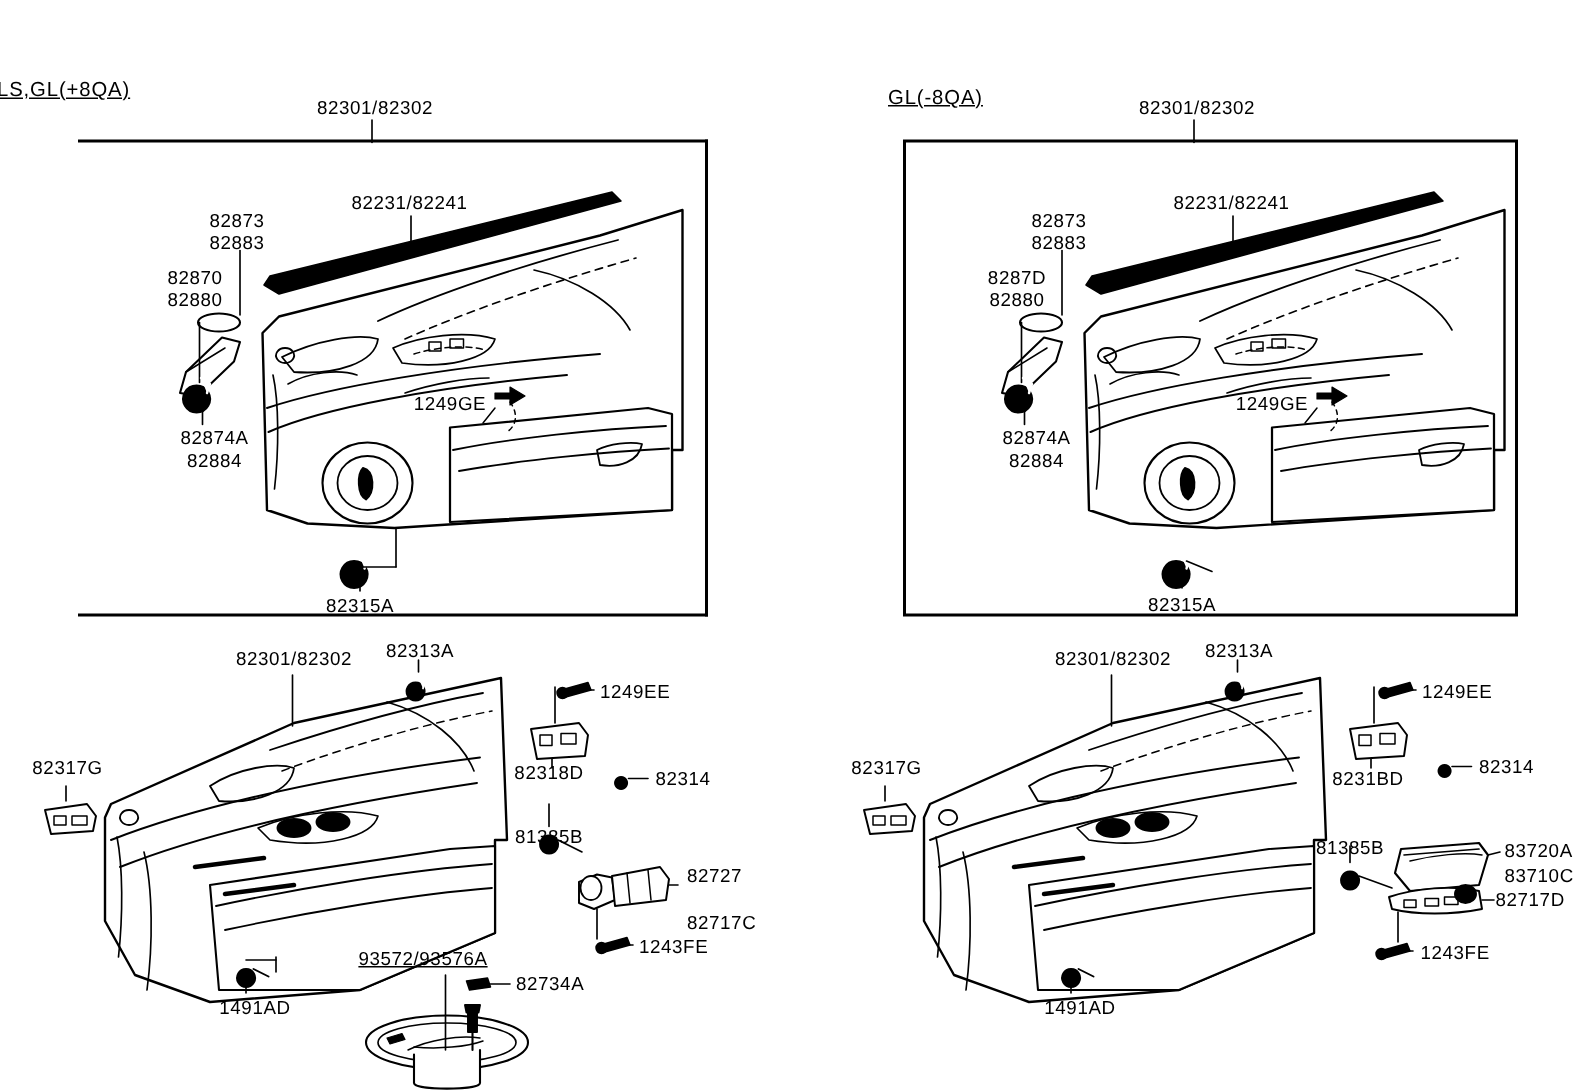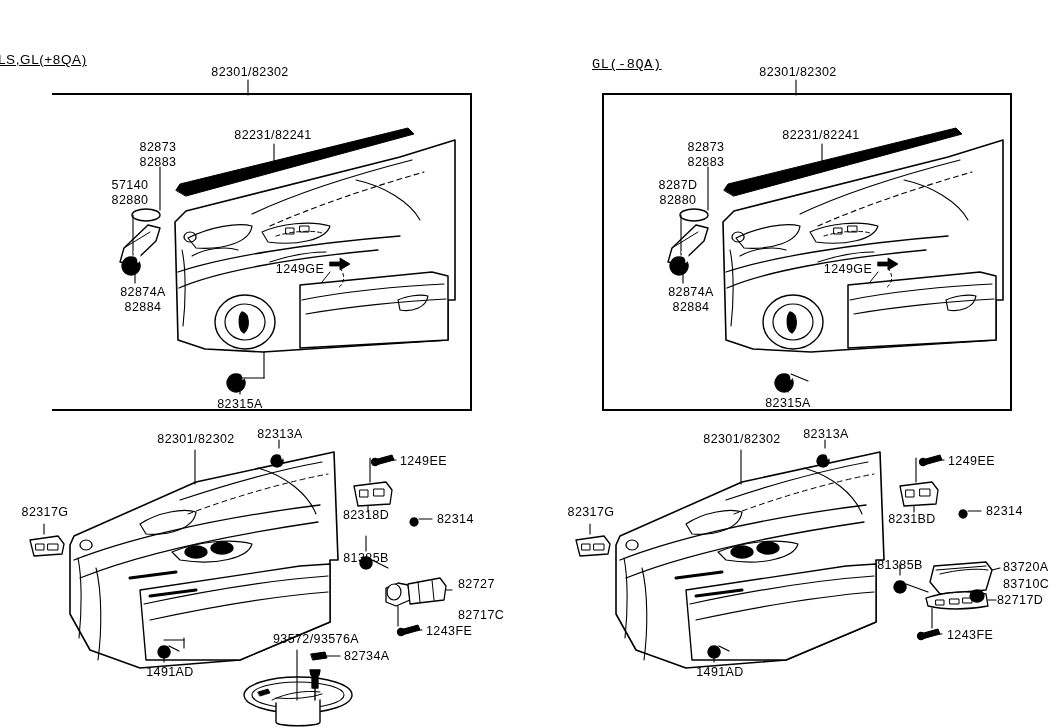--- a/index.html
+++ b/index.html
@@ -288,28 +288,28 @@
       <line x1="714" y1="652" x2="714" y2="662" stroke-width="1.1"></line>
     </g>
     </g>
   </svg>
 
   <div class="lbl variant" style="left:-2px;top:53px;">LS,GL(+8QA)</div>
   <div class="lbl ctr" style="left:250px;top:65px;">82301/82302</div>
   <div class="lbl ctr" style="left:273px;top:128px;">82231/82241</div>
   <div class="lbl ctr" style="left:158px;top:140px;">82873</div>
   <div class="lbl ctr" style="left:158px;top:155px;">82883</div>
-  <div class="lbl ctr" style="left:130px;top:178px;">57140</div>
+  <div class="lbl ctr" style="left:130px;top:178px;">82870</div>
   <div class="lbl ctr" style="left:130px;top:193px;">82880</div>
   <div class="lbl ctr" style="left:143px;top:285px;">82874A</div>
   <div class="lbl ctr" style="left:143px;top:300px;">82884</div>
   <div class="lbl ctr" style="left:300px;top:262px;">1249GE</div>
   <div class="lbl ctr" style="left:240px;top:397px;">82315A</div>
 
-  <div class="lbl variant" style="left:592px;top:58px;font-family:Liberation Mono, monospace;">GL(-8QA)</div>
+  <div class="lbl variant" style="left:592px;top:58px;">GL(-8QA)</div>
   <div class="lbl ctr" style="left:798px;top:65px;">82301/82302</div>
   <div class="lbl ctr" style="left:821px;top:128px;">82231/82241</div>
   <div class="lbl ctr" style="left:706px;top:140px;">82873</div>
   <div class="lbl ctr" style="left:706px;top:155px;">82883</div>
   <div class="lbl ctr" style="left:678px;top:178px;">8287D</div>
   <div class="lbl ctr" style="left:678px;top:193px;">82880</div>
   <div class="lbl ctr" style="left:691px;top:285px;">82874A</div>
   <div class="lbl ctr" style="left:691px;top:300px;">82884</div>
   <div class="lbl ctr" style="left:848px;top:262px;">1249GE</div>
   <div class="lbl ctr" style="left:788px;top:396px;">82315A</div>
@@ -318,21 +318,21 @@
   <div class="lbl ctr" style="left:280px;top:427px;">82313A</div>
   <div class="lbl ctr" style="left:45px;top:505px;">82317G</div>
   <div class="lbl" style="left:400px;top:454px;">1249EE</div>
   <div class="lbl ctr" style="left:366px;top:508px;">82318D</div>
   <div class="lbl" style="left:437px;top:512px;">82314</div>
   <div class="lbl ctr" style="left:366px;top:551px;">81385B</div>
   <div class="lbl" style="left:458px;top:608px;">82717C</div>
   <div class="lbl" style="left:458px;top:577px;">82727</div>
   <div class="lbl" style="left:426px;top:624px;">1243FE</div>
   <div class="lbl ctr" style="left:170px;top:665px;">1491AD</div>
-  <div class="lbl ctr" style="left:316px;top:632px;">93572/93576A</div>
+  <div class="lbl ctr" style="left:282px;top:632px;text-decoration:underline;">93572/93576A</div>
   <div class="lbl" style="left:344px;top:649px;text-align:center;">82734A</div>
 
   <div class="lbl ctr" style="left:742px;top:432px;">82301/82302</div>
   <div class="lbl ctr" style="left:826px;top:427px;">82313A</div>
   <div class="lbl ctr" style="left:591px;top:505px;">82317G</div>
   <div class="lbl" style="left:948px;top:454px;">1249EE</div>
   <div class="lbl ctr" style="left:912px;top:512px;">8231BD</div>
   <div class="lbl" style="left:986px;top:504px;">82314</div>
   <div class="lbl ctr" style="left:900px;top:558px;">81385B</div>
   <div class="lbl" style="left:1003px;top:560px;">83720A</div>

